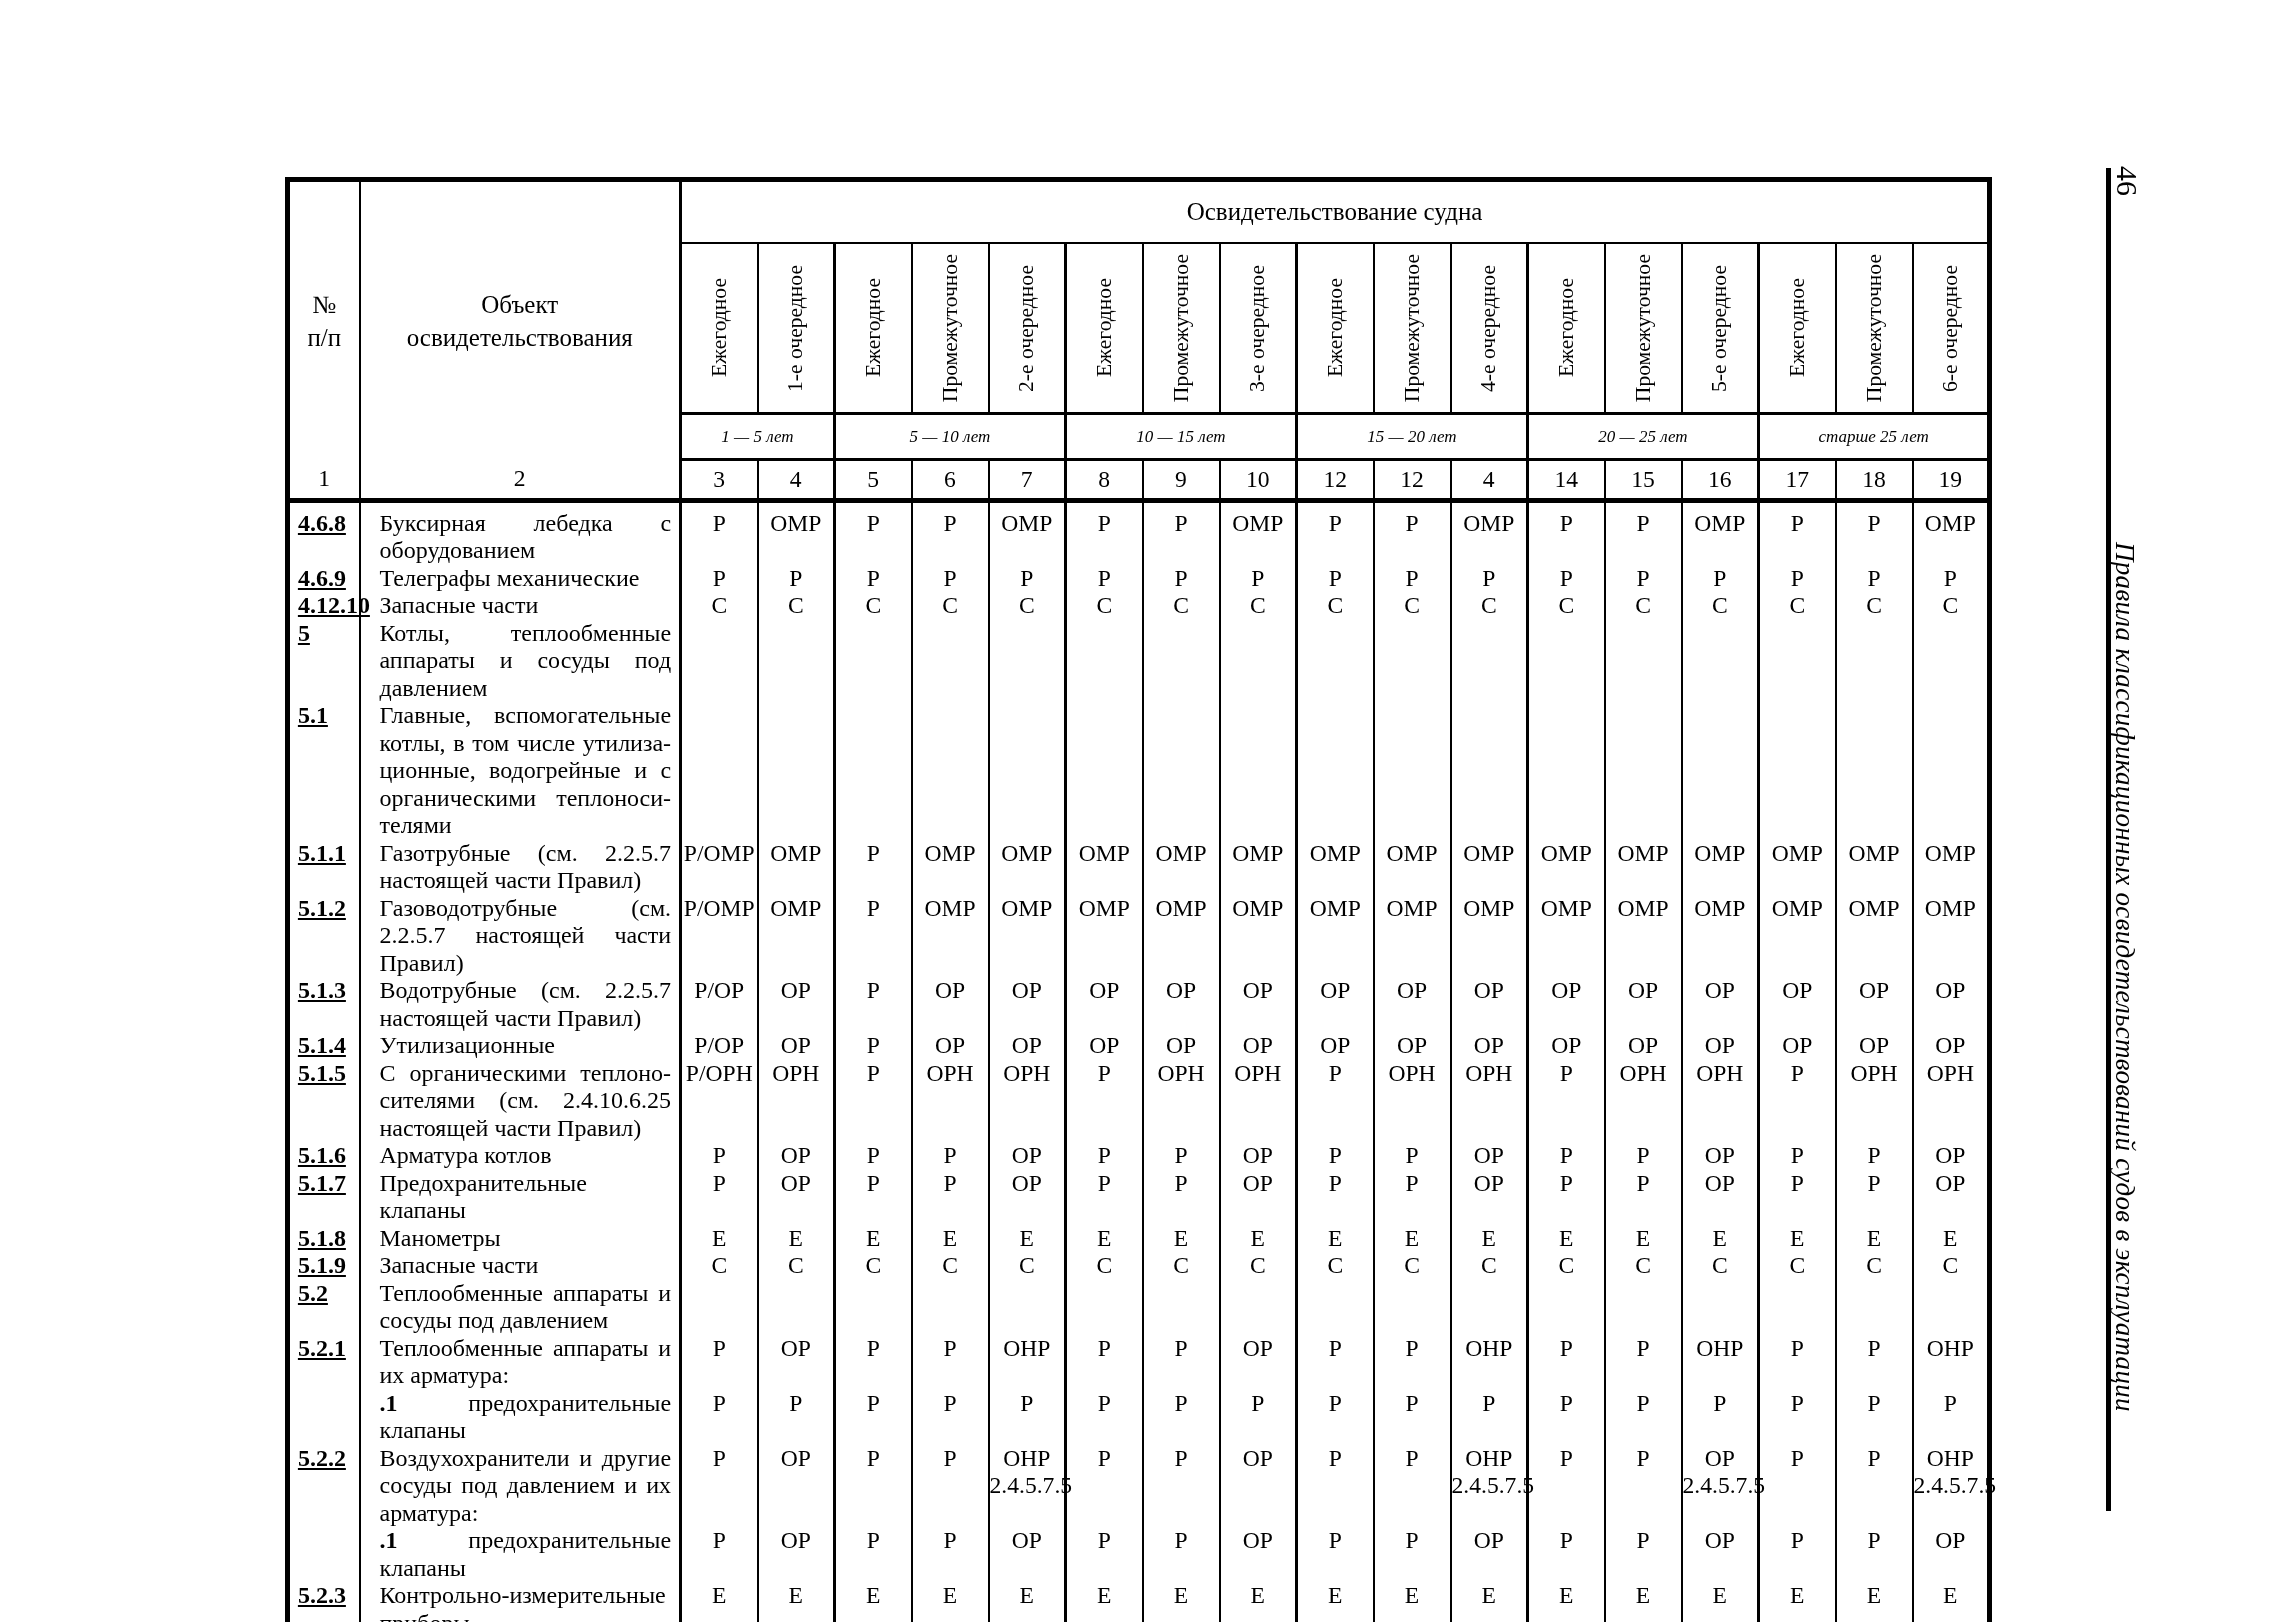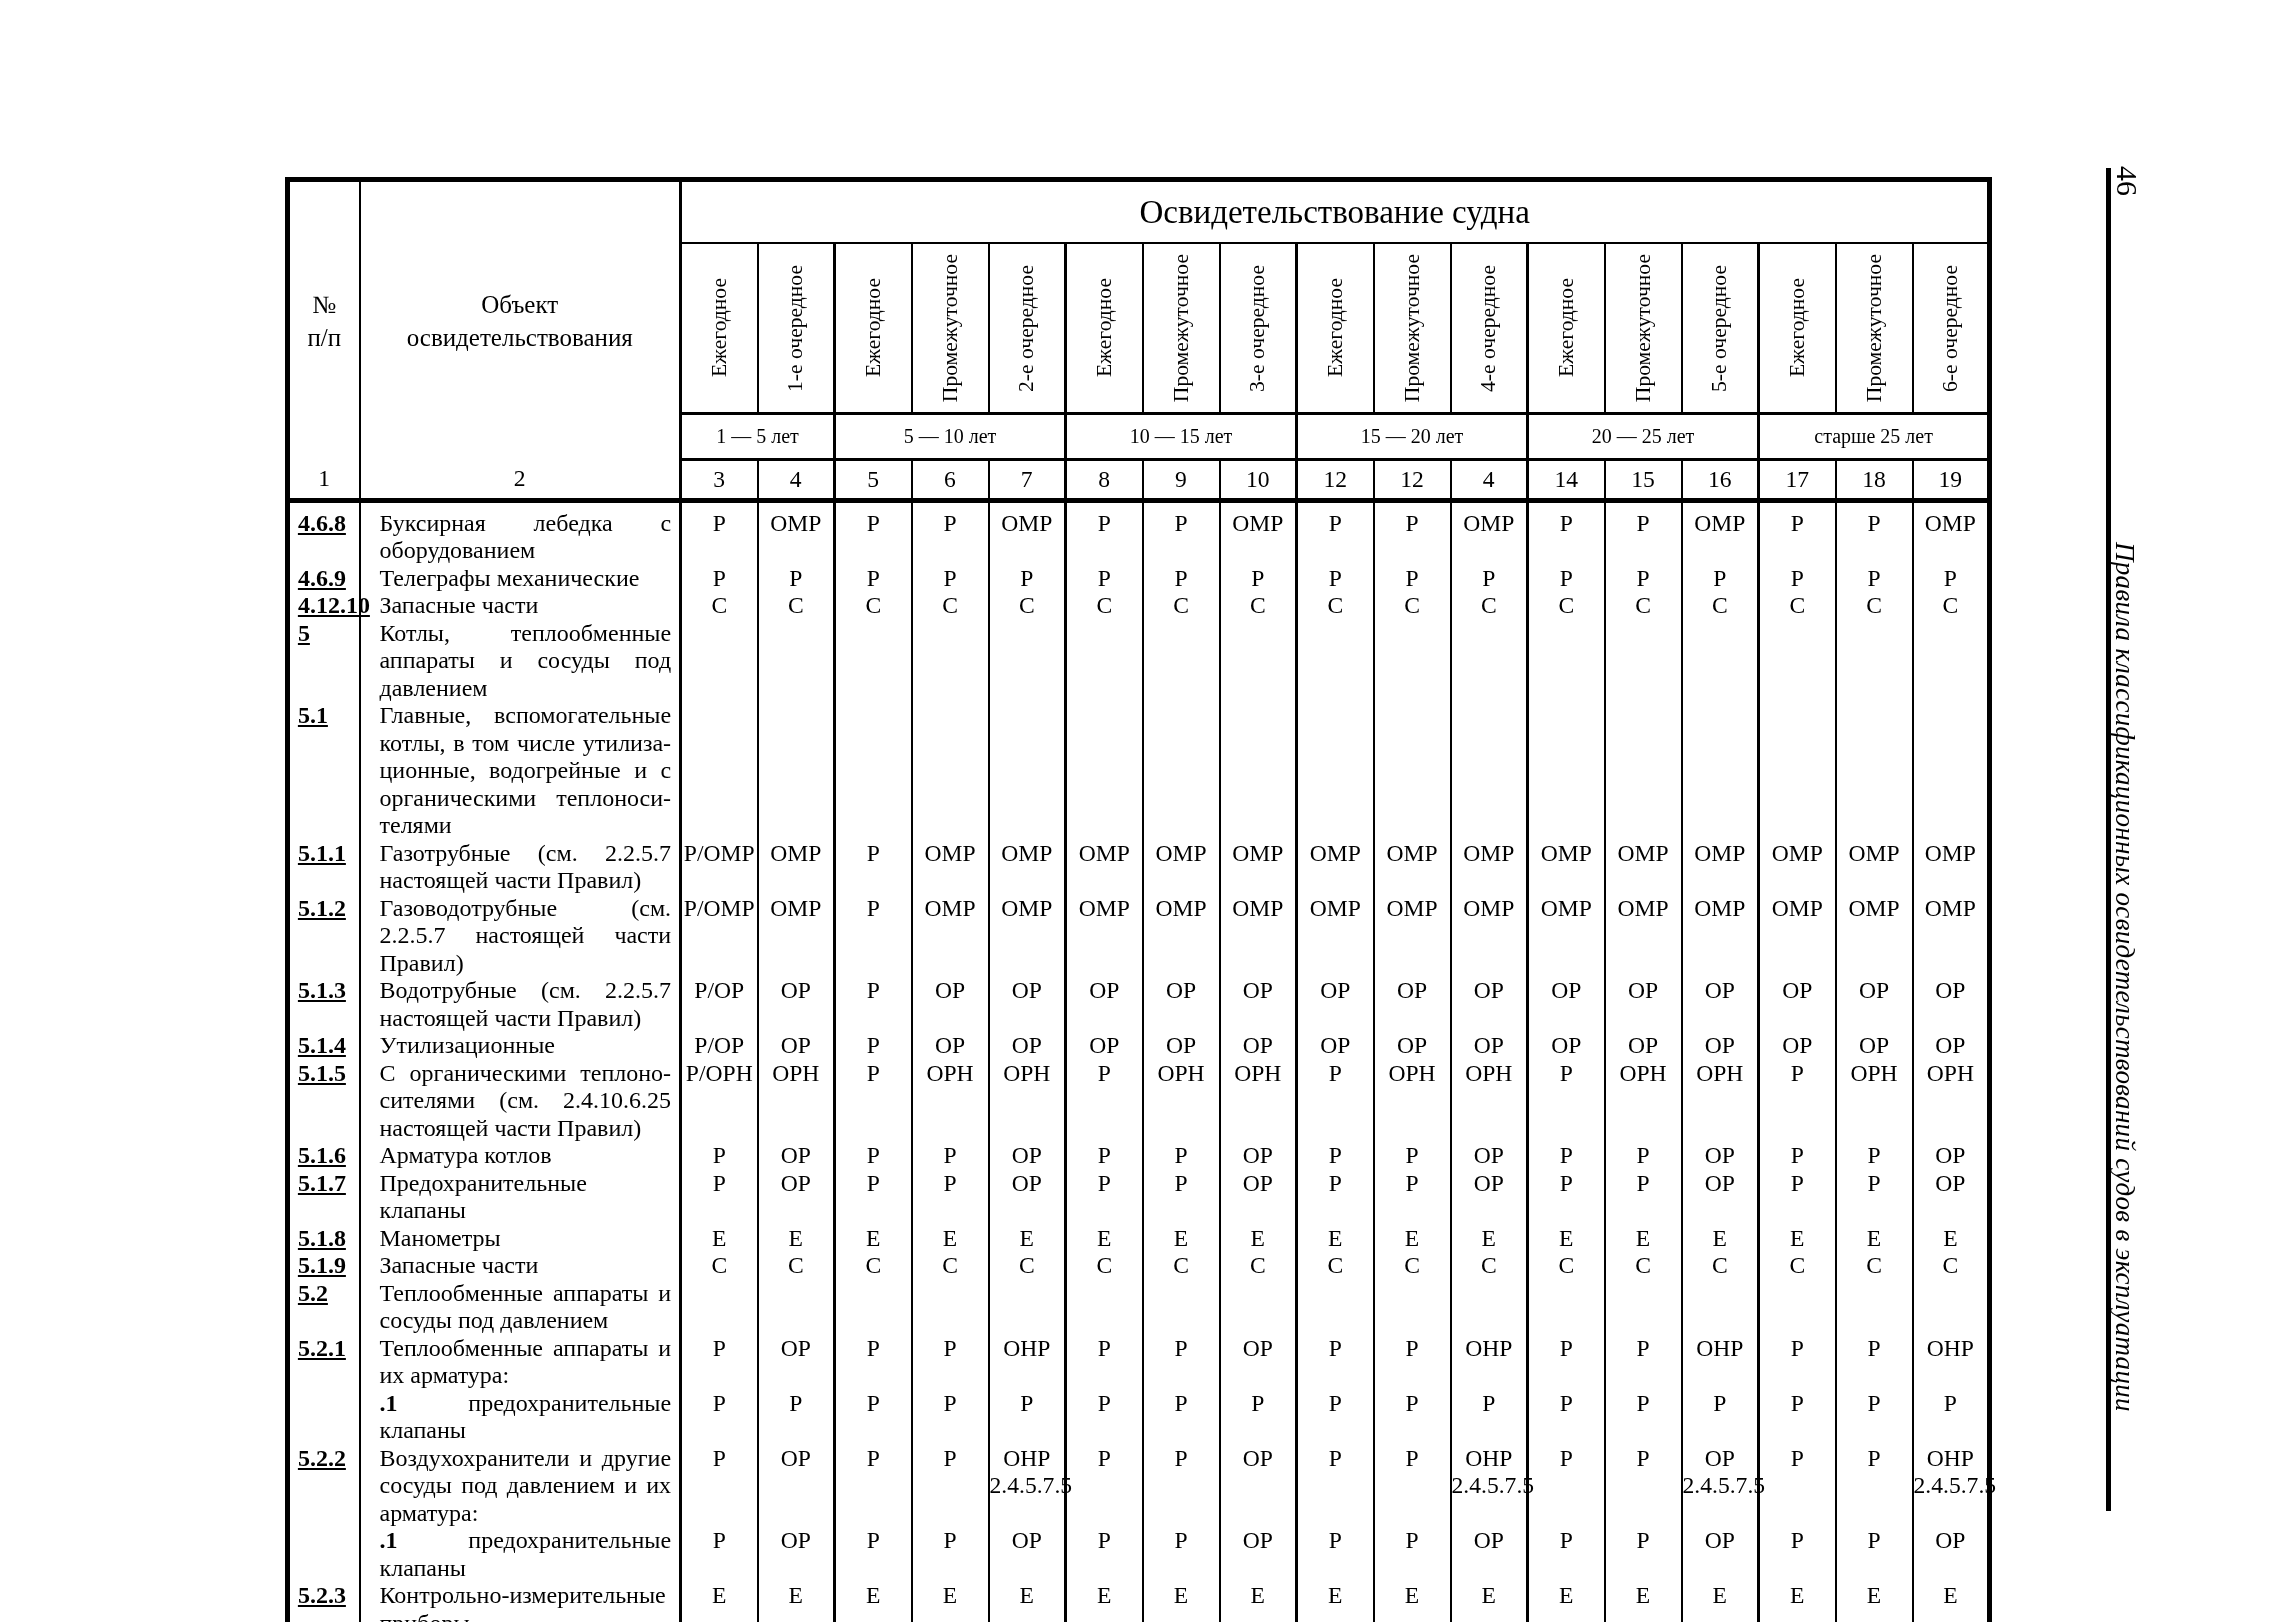--- a/index.html
+++ b/index.html
@@ -21,21 +21,21 @@
   .doc-table th,.doc-table td{
     margin:0;padding:0;
     font-weight:normal;
     overflow:visible;
   }
   
   tr.title-row th.title-cell{
     height:60px;
     border-bottom:2.6px solid #000;
     border-left:3.3px solid #000;
-    font-size:33px;
+    font-size:25px;
     text-align:center;vertical-align:middle;
   }
   th.corner{vertical-align:middle;text-align:center;font-size:25px;line-height:33px;}
   th.corner-num{border-right:2px solid #000;}
   th.corner-obj{border-right:3.3px solid #000;}
   tr.rotated-row th{
     height:168px;
     border-left:2px solid #000;
     border-bottom:3.3px solid #000;
     vertical-align:middle;text-align:center;
@@ -44,22 +44,23 @@
     writing-mode:vertical-rl;
     transform:rotate(180deg);
     margin:0 auto;
     font-size:21.6px;line-height:1.05;
     white-space:nowrap;
   }
   tr.years-row th{
     height:43px;
     border-left:3.3px solid #000;
     border-bottom:3.9px solid #000;
-    font-size:20px;text-align:center;vertical-align:middle;
+    font-size:17px;text-align:center;vertical-align:middle;
     white-space:nowrap;
+    font-style:italic;
   }
   tr.numbers-row th{
     height:37px;
     border-left:2px solid #000;
     border-bottom:5.2px solid #000;
     font-size:23.6px;text-align:center;vertical-align:middle;
   }
   
   .gs{border-left-width:3.3px !important;}
   .nb{border-left:none !important;}

